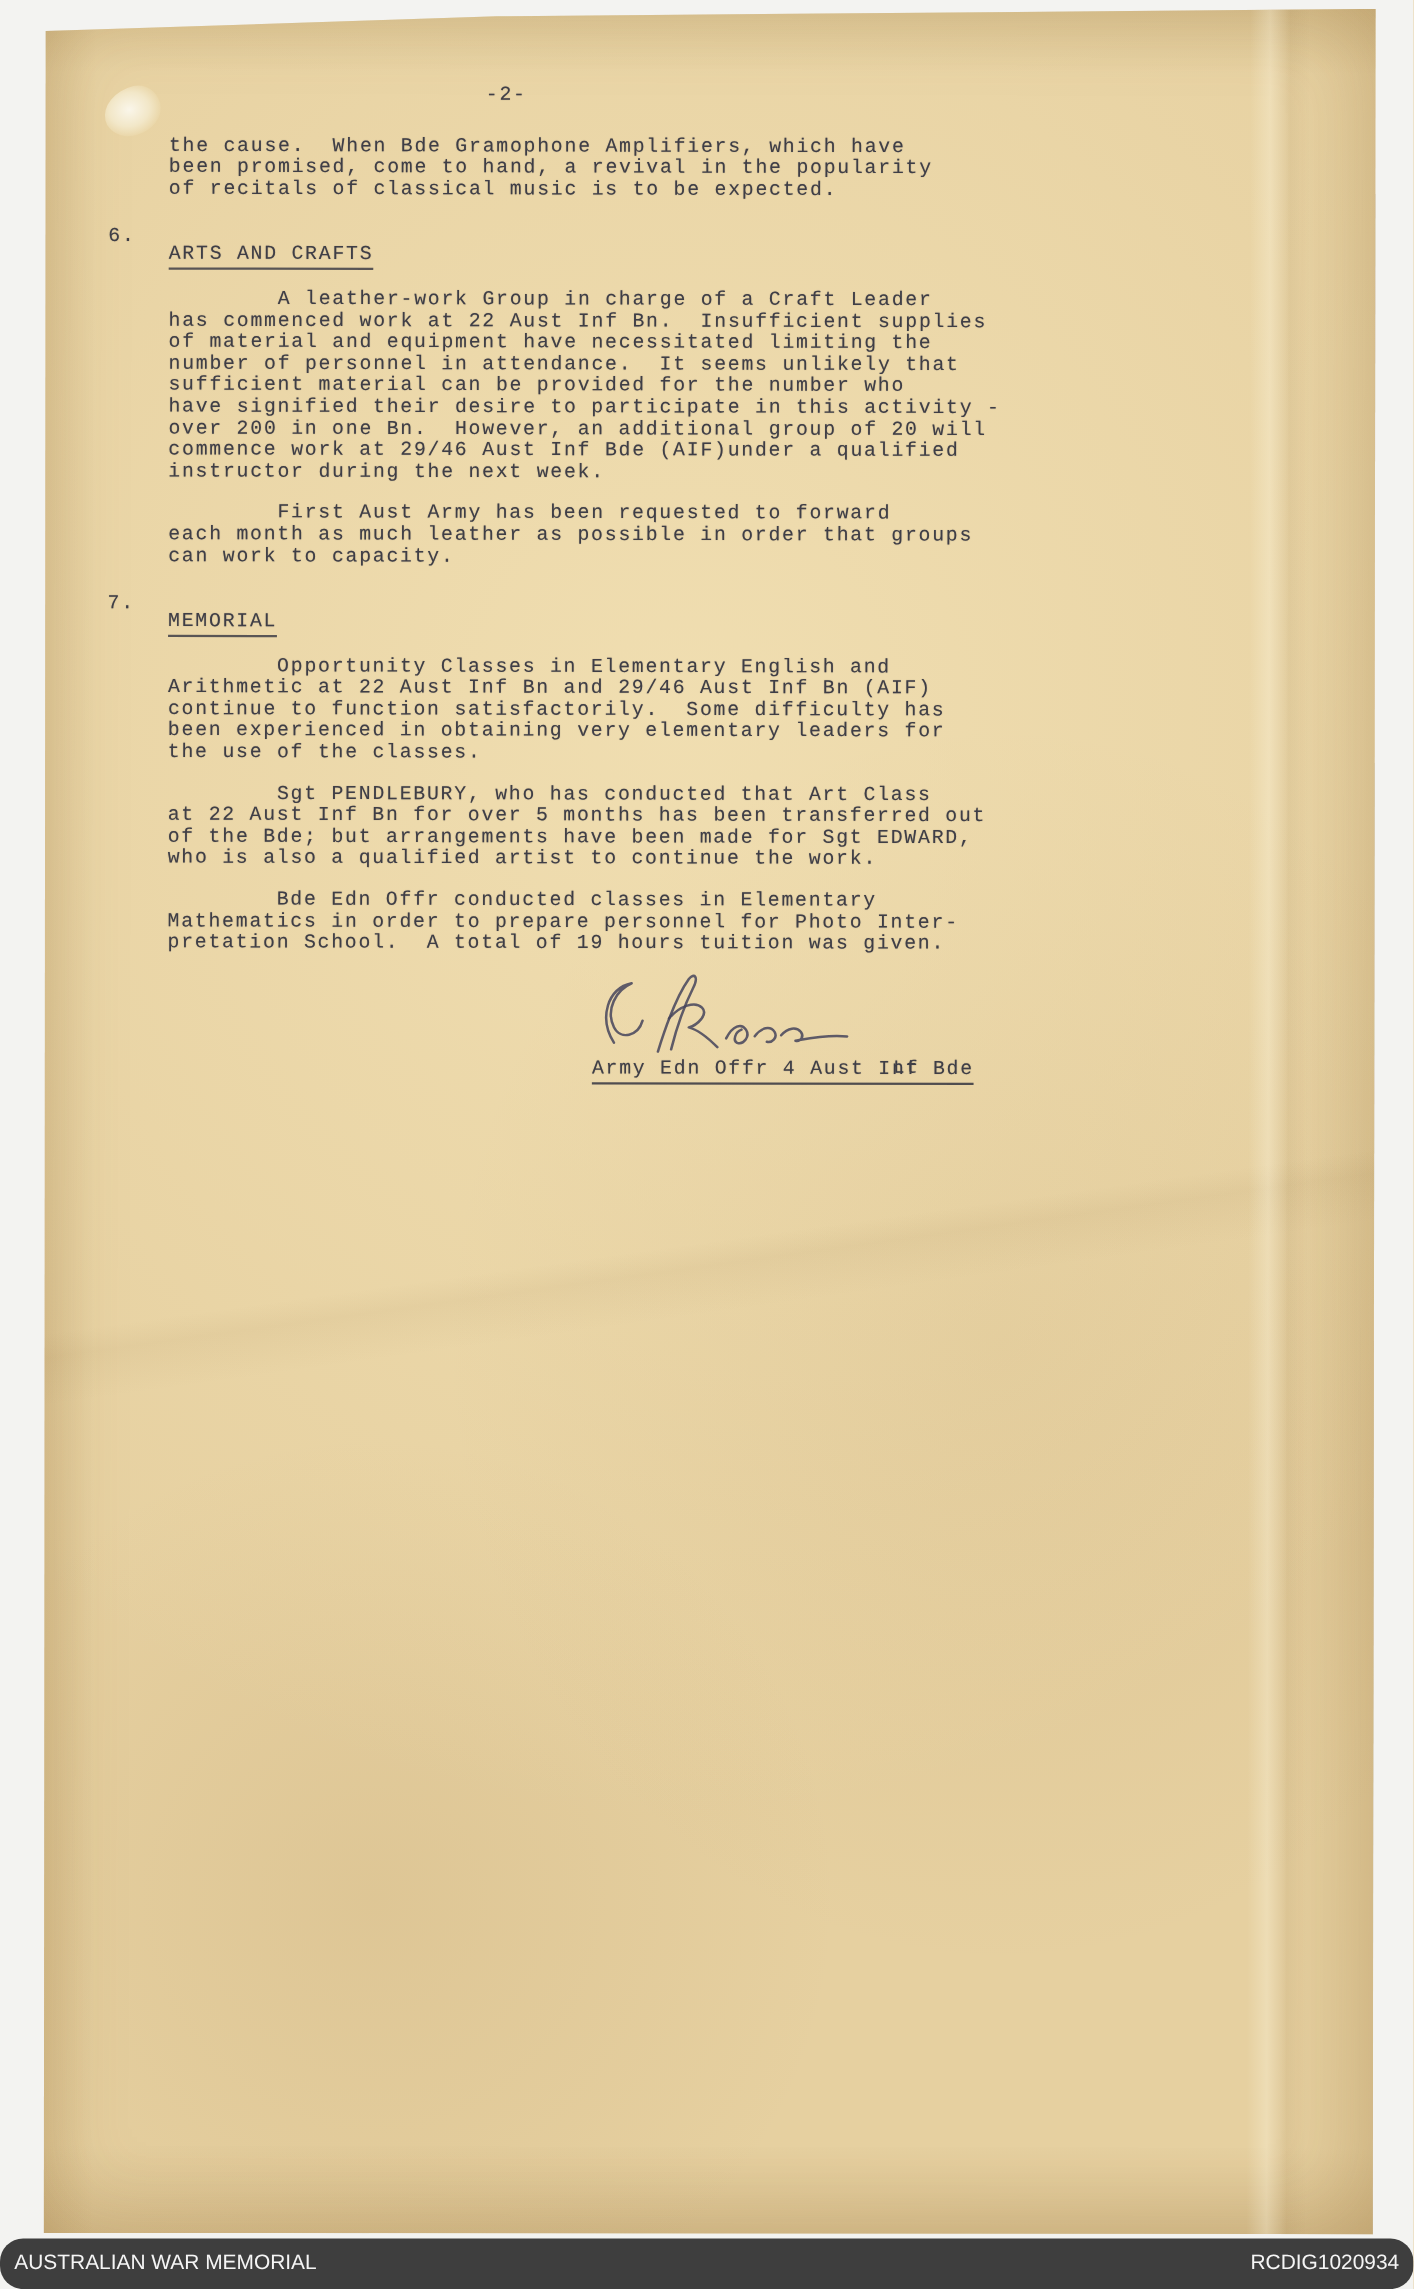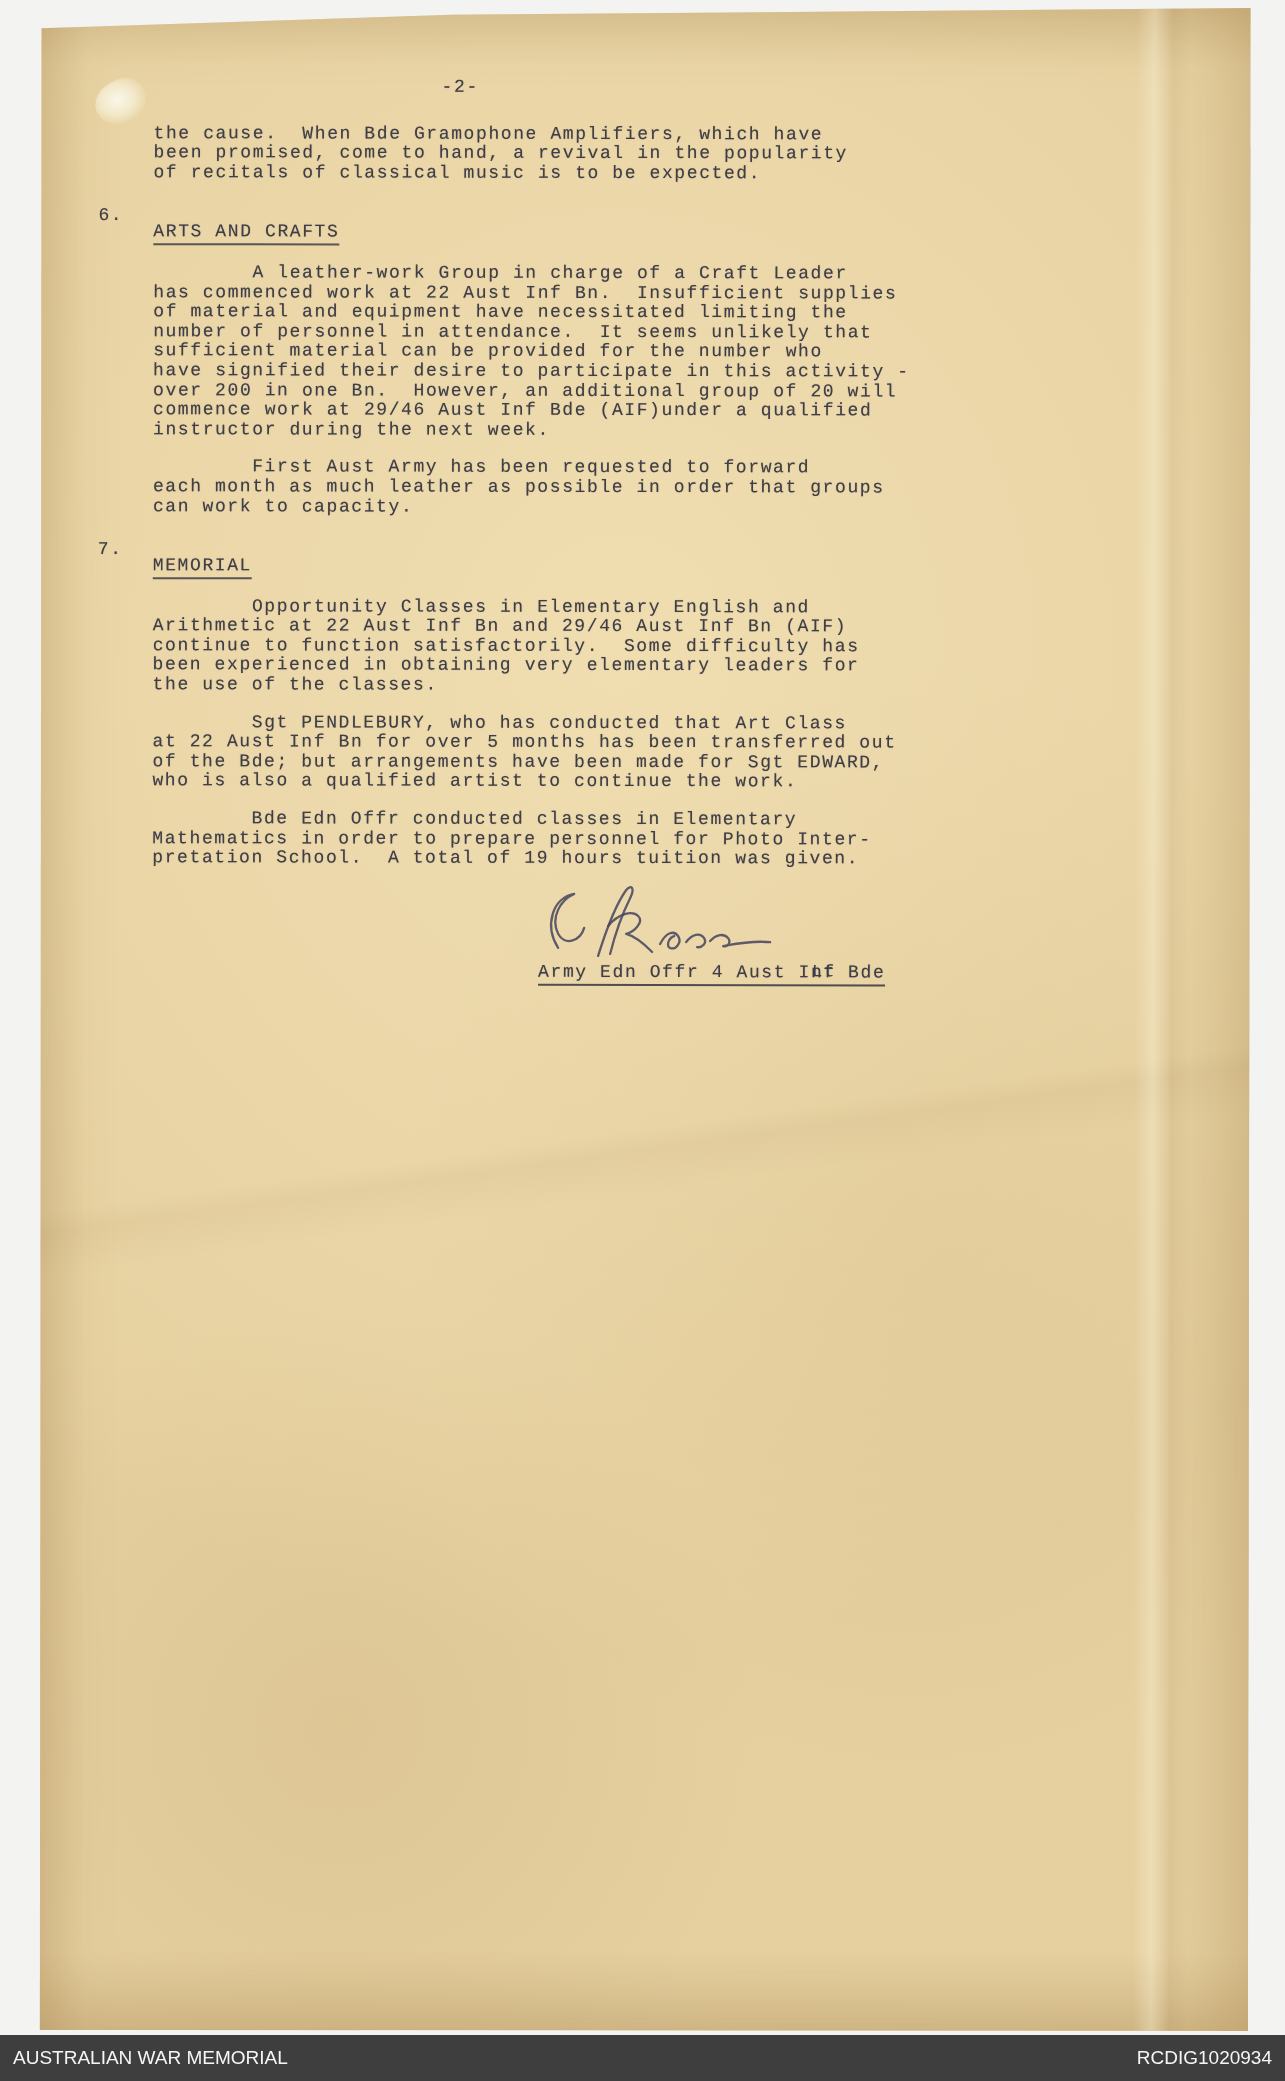--- a/index.html
+++ b/index.html
@@ -84,20 +84,21 @@
     padding-bottom:2px;
   }
 
   
   .footer {
     position:absolute; left:0; bottom:0; width:1285px; height:46px;
     background:#3e3e3e; color:#f5f5f5;
     display:flex; align-items:center; justify-content:space-between;
     padding:0 13px;
     font-size:19px;
+    border-radius:21px;
   }
 </style>
 </head>
 <body>
 
 <div class="stage">
 
   <div class="paper">
     <div class="crease"></div>
     <div class="tear"></div>

